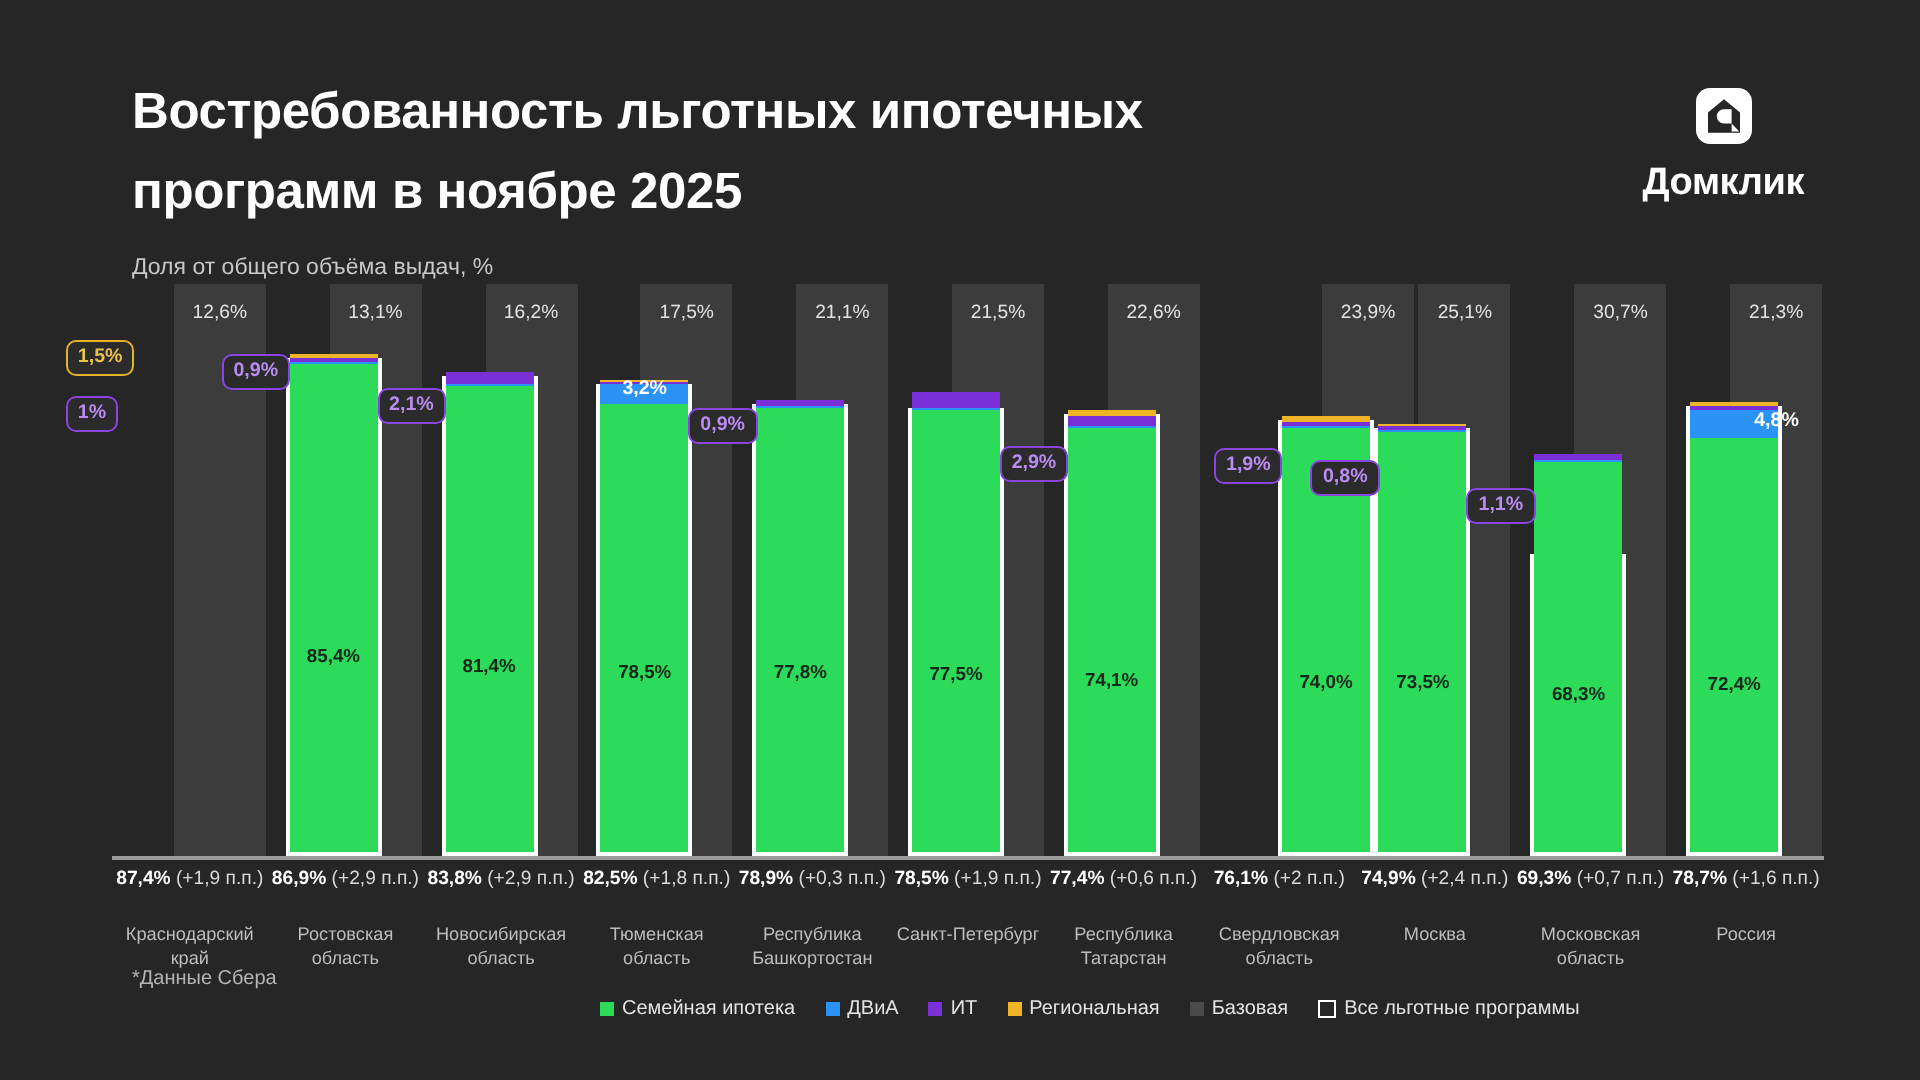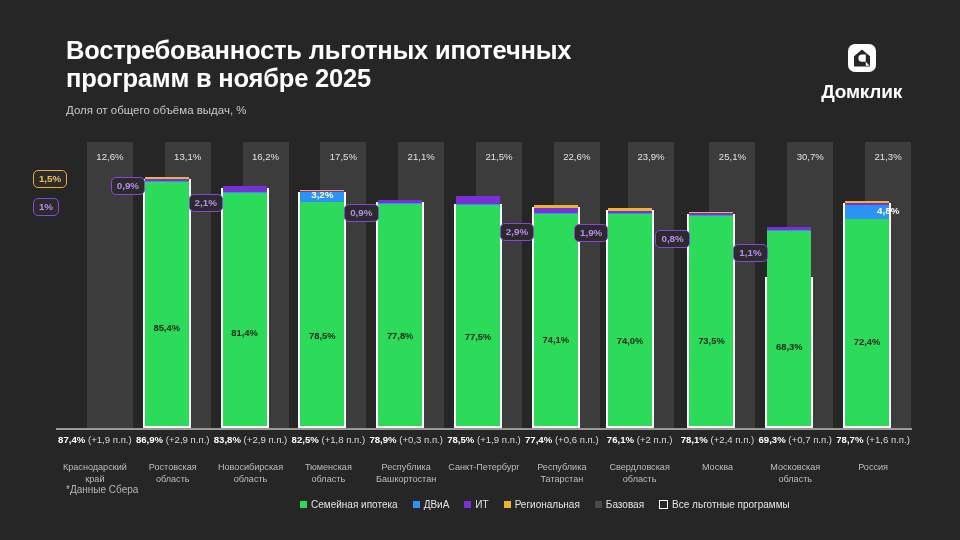--- a/index.html
+++ b/index.html
@@ -7,21 +7,21 @@
     width: 960px; height: 540px;
     background: #262626;
     font-family: "Liberation Sans", sans-serif;
     overflow: hidden;
   }
   #root { position: relative; width: 960px; height: 540px; background: #262626; }
 
   
   .header { position: absolute; left: 66px; top: 36px; width: 700px; }
   .title {
-    color: #ffffff; font-size: 25.5px; font-weight: bold; line-height: 28px;
+    color: #ffffff; font-size: 25.5px; font-weight: bold; line-height: 40px;
     letter-spacing: -0.2px; white-space: pre-line;
   }
   .subtitle { color: #c8c8c8; font-size: 11.5px; margin-top: 12px; }
 
   .logo { position: absolute; right: 58px; top: 44px; display: flex; align-items: center; gap: 9px; flex-direction: column; }
   .logo-mark { width: 28px; height: 28px; }
   .logo-text { color: #ffffff; font-size: 19px; font-weight: bold; letter-spacing: -0.2px; }
 
   
   .plot { position: absolute; left: 56px; top: 140px; width: 856px; height: 288px; }
@@ -199,21 +199,21 @@
         <div class="total-bar" style="left: 0px; width: 48px; height: 221.364px;">
           <div class="seg seg-green" style="bottom: 0px; height: 211.926px;">
             <div class="green-label" style="bottom: 80.5319px;">74,1%</div>
           </div>
           <div class="seg seg-dv" style="bottom: 211.926px; height: 1.144px;"></div>
           <div class="seg seg-it" style="bottom: 213.07px; height: 5.434px;"></div>
           <div class="seg seg-reg" style="bottom: 218.504px; height: 2.86px;"></div>
         </div>
         <div class="callout c-it" style="top: 82.636px; left: -32px;">2,9%</div>
       </div>
-      <div class="group" style="left: 550px; width: 60px; height: 288px;">
+      <div class="group" style="left: 583px; width: 60px; height: 288px;">
         <div class="base-bar" style="left: 22px; width: 46px; height: 286px; bottom: auto; top: 2px;">
           <div class="base-label" style="top: 9px;">23,9%</div>
         </div>
         <div class="total-bar" style="left: 0px; width: 48px; height: 217.646px;">
           <div class="seg seg-green" style="bottom: 0px; height: 211.64px;">
             <div class="green-label" style="bottom: 80.4232px;">74,0%</div>
           </div>
           <div class="seg seg-dv" style="bottom: 211.64px; height: 1.43px;"></div>
           <div class="seg seg-it" style="bottom: 213.07px; height: 2.288px;"></div>
           <div class="seg seg-reg" style="bottom: 215.358px; height: 2.288px;"></div>
@@ -298,21 +298,21 @@
         <div class="xval"><b>77,4%</b> (+0,6 п.п.)</div>
         <div class="xname">Республика
 Татарстан</div>
       </div>
       <div class="xcol" style="left: 544.727px; width: 77.8182px;">
         <div class="xval"><b>76,1%</b> (+2 п.п.)</div>
         <div class="xname">Свердловская
 область</div>
       </div>
       <div class="xcol" style="left: 622.545px; width: 77.8182px;">
-        <div class="xval"><b>78,1%</b> (+2,4 п.п.)</div>
+        <div class="xval"><b>74,9%</b> (+2,4 п.п.)</div>
         <div class="xname">Москва</div>
       </div>
       <div class="xcol" style="left: 700.364px; width: 77.8182px;">
         <div class="xval"><b>69,3%</b> (+0,7 п.п.)</div>
         <div class="xname">Московская
 область</div>
       </div>
       <div class="xcol" style="left: 778.182px; width: 77.8182px;">
         <div class="xval"><b>78,7%</b> (+1,6 п.п.)</div>
         <div class="xname">Россия</div>

